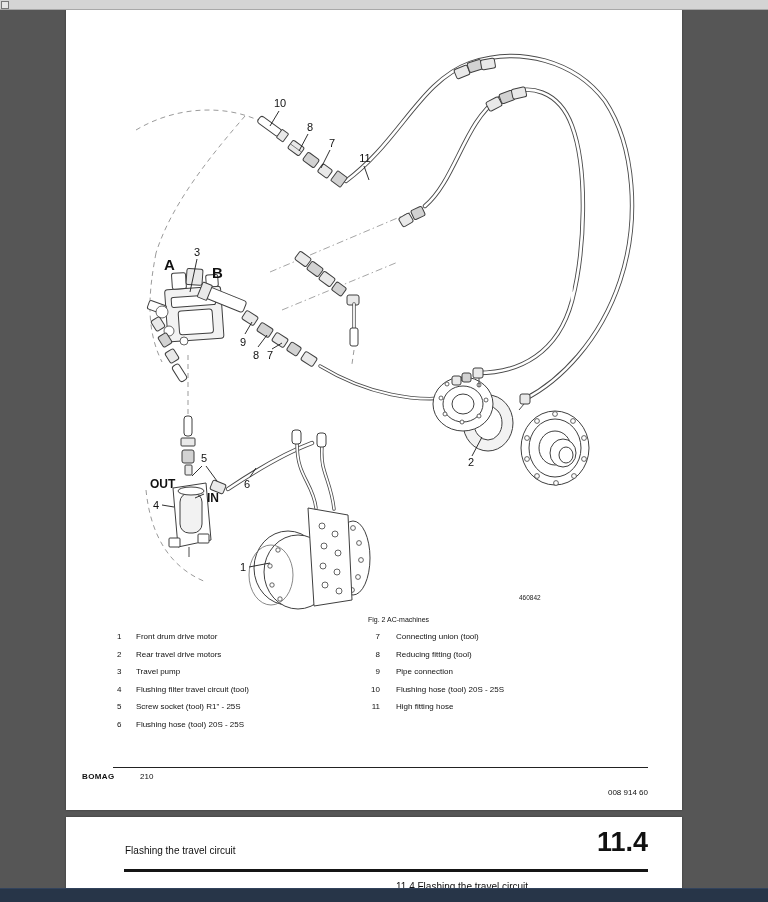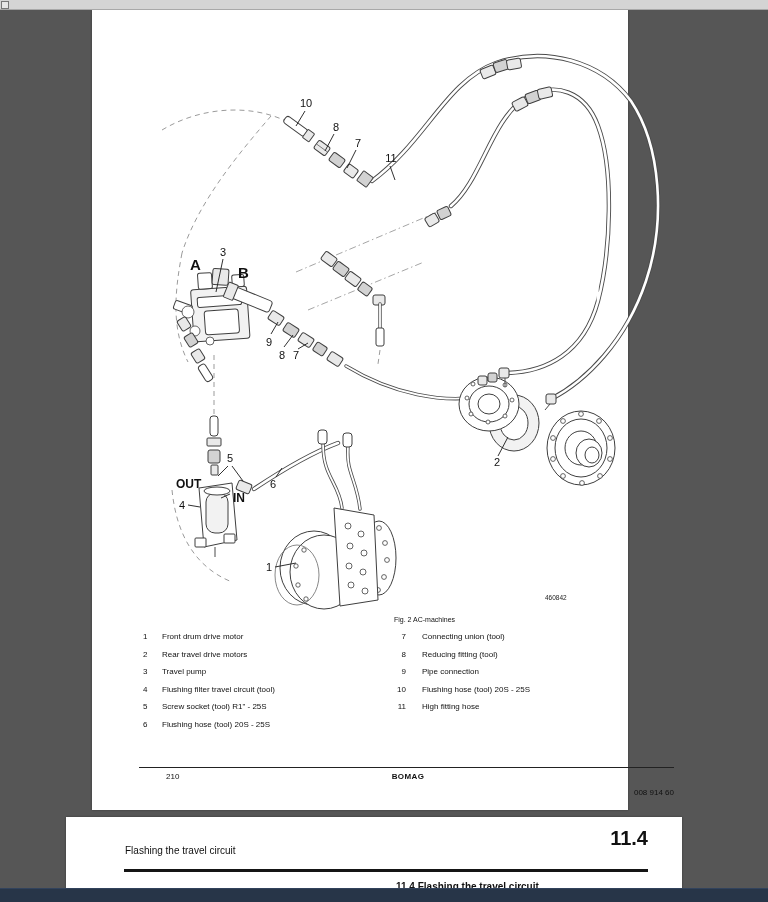--- a/index.html
+++ b/index.html
@@ -4,44 +4,44 @@
 <style>
   html,body{margin:0;padding:0;}
   body{
     width:768px;height:902px;position:relative;overflow:hidden;
     background:#565656;font-family:"Liberation Sans",sans-serif;
     -webkit-font-smoothing:antialiased;
   }
   .topbar{position:absolute;left:0;top:0;width:768px;height:9px;background:#d4d4d4;border-bottom:1px solid #a8a8a8;z-index:6;}
   .topbar-icon{position:absolute;left:1px;top:1px;width:6px;height:6px;border:1px solid #777;background:#e6e6e6;}
   .page{position:absolute;background:#ffffff;box-shadow:0 0 2px rgba(0,0,0,.35);}
-  .page1{left:66px;top:10px;width:536px;height:800px;z-index:2;margin-left:26px;}
+  .page1{left:66px;top:10px;width:616px;height:800px;z-index:2;}
   .page2{left:66px;top:817px;width:616px;height:85px;z-index:2;overflow:hidden;}
   .taskbar{position:absolute;left:0;bottom:0;width:768px;height:13px;background:#273548;border-top:1px solid #31425c;z-index:10;}
 
   .fig-caption{position:absolute;left:302px;top:606px;font-size:7px;color:#111;}
   .legend-col{position:absolute;top:622px;font-size:8px;color:#111;}
   .legend-left{left:47px;width:245px;}
   .legend-right{left:296px;width:300px;}
   .lrow{display:flex;height:17.5px;align-items:flex-start;}
   .lnum{flex:none;width:19px;padding-left:4px;box-sizing:border-box;}
   .legend-right .lnum{width:18px;text-align:right;padding-left:0;}
   .llabel{margin-left:4px;white-space:nowrap;}
   .legend-right .llabel{margin-left:16px;}
 
   .footer-rule{position:absolute;left:47px;top:757px;width:535px;height:1px;background:#222;}
   .footer-row{position:absolute;left:0;top:762px;width:616px;font-size:8px;color:#111;}
   .footer-page{position:absolute;left:47px;top:0;padding-left:27px;}
-  .footer-brand{position:absolute;left:8px;width:616px;text-align:center;top:0;font-weight:bold;letter-spacing:.4px;}
+  .footer-brand{position:absolute;left:16px;width:616px;top:0;font-weight:bold;letter-spacing:.4px;}
   .footer-doc{position:absolute;right:34px;top:16px;}
 
   .p2-heading{position:absolute;left:59px;top:28px;font-size:10px;font-weight:normal;color:#111;}
-  .p2-section{position:absolute;right:34px;top:10px;font-size:20px;font-weight:bold;color:#111;}
+  .p2-section{position:absolute;right:34px;top:10px;font-size:27px;font-weight:bold;color:#111;}
   .p2-rule{position:absolute;left:58px;top:52px;width:524px;height:3px;background:#151515;}
-  .p2-partial{position:absolute;left:330px;top:64px;font-size:10px;font-weight:bold;color:#111;white-space:nowrap;}
+  .p2-partial{position:absolute;left:330px;top:64px;font-size:10px;font-weight:normal;color:#111;white-space:nowrap;}
 
   
   .tube-o{fill:none;stroke:#4a4a4a;stroke-width:4.4;stroke-linecap:round;}
   .tube-i{fill:none;stroke:#ffffff;stroke-width:2.6;stroke-linecap:round;}
   .pipe-o{fill:none;stroke:#4a4a4a;stroke-width:3.4;stroke-linecap:round;}
   .pipe-i{fill:none;stroke:#ffffff;stroke-width:1.8;stroke-linecap:round;}
   .thin{fill:none;stroke:#4a4a4a;stroke-width:1;}
   .thinl{fill:none;stroke:#6a6a6a;stroke-width:.8;}
   .dash{fill:none;stroke:#9b9b9b;stroke-width:1;stroke-dasharray:5 4;}
   .dashdot{fill:none;stroke:#8e8e8e;stroke-width:.8;stroke-dasharray:7 3 1.5 3;}

